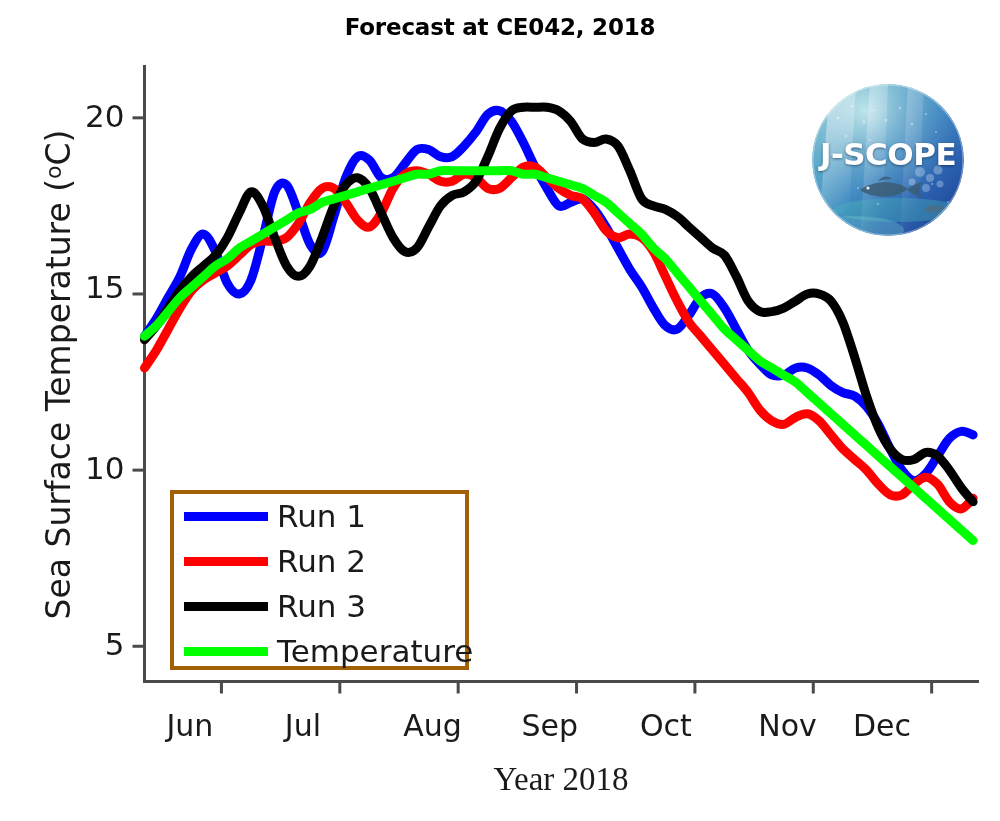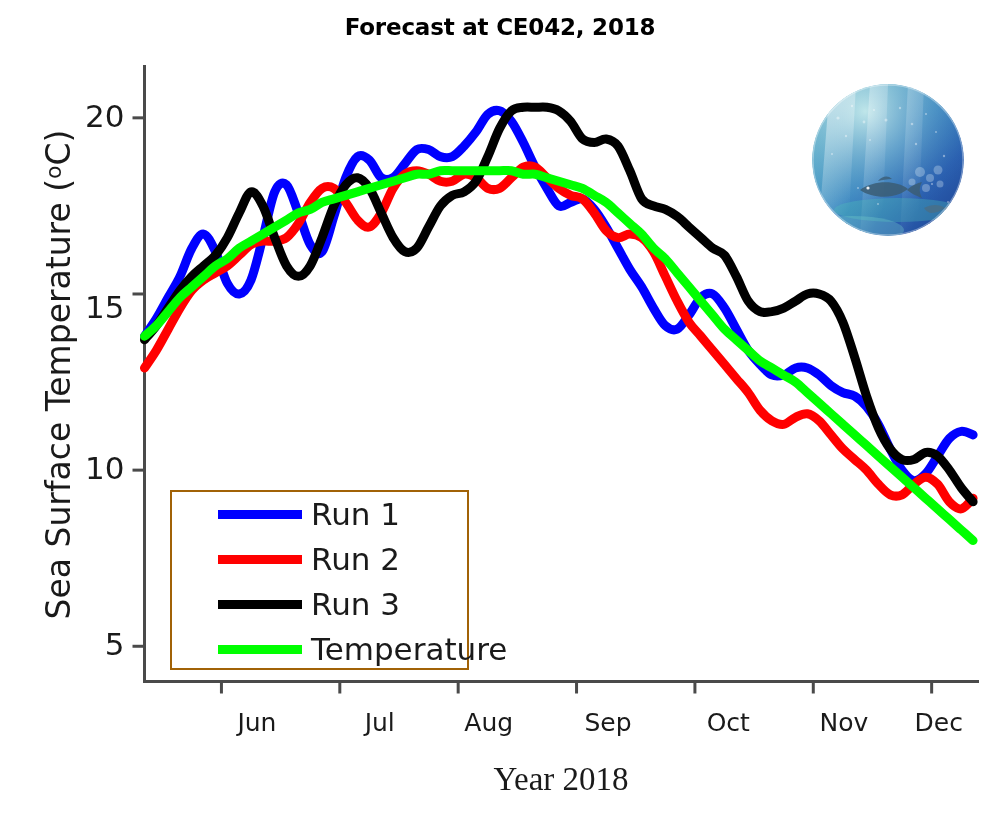--- a/index.html
+++ b/index.html
@@ -66,36 +66,35 @@
   .ytick-label {
     position: absolute;
     text-align: right;
     font-size: 31px;
     color: #1a1a1a;
     font-family: "DejaVu Sans", sans-serif;
     width: 70px;
   }
   .xtick-label {
     position: absolute;
-    text-align: right;
-    font-size: 25px;
+    text-align: left;
+    font-size: 30px;
     color: #1a1a1a;
     font-family: "DejaVu Sans", sans-serif;
     width: 110px;
   }
   #legend-box {
     position: absolute;
     left: 170px;
     top: 490px;
     width: 299px;
     height: 180px;
     background: #ffffff;
-    border: 2px solid #a16207;
+    border: 4px solid #a16207;
     box-sizing: border-box;
-    padding-left: 36px;
   }
   .legend-row {
     position: relative;
     height: 45px;
     display: flex;
     align-items: center;
     padding-left: 10px;
   }
   .legend-swatch {
     width: 84px;
@@ -168,21 +167,21 @@
         <path d="M144.50,336.26C146.47,333.32 152.39,325.10 156.34,318.65C160.28,312.19 164.23,304.55 168.17,297.51C172.12,290.46 176.07,284.59 180.01,276.37C183.96,268.15 187.90,255.23 191.85,248.19C195.79,241.14 199.74,233.51 203.68,234.10C207.63,234.68 211.58,243.49 215.52,251.71C219.47,259.93 223.41,276.37 227.36,283.42C231.30,290.46 235.25,294.57 239.20,293.99C243.14,293.40 247.09,289.29 251.03,279.89C254.98,270.50 258.92,252.30 262.87,237.62C266.81,222.94 270.76,200.63 274.71,191.82C278.65,183.02 282.60,181.25 286.54,184.78C290.49,188.30 294.43,202.98 298.38,212.96C302.33,222.94 306.27,238.21 310.22,244.67C314.16,251.12 318.11,256.41 322.05,251.71C326.00,247.01 329.94,228.81 333.89,216.48C337.84,204.15 341.78,187.71 345.73,177.73C349.67,167.75 353.62,159.53 357.56,156.59C361.51,153.66 365.46,156.59 369.40,160.12C373.35,163.64 377.29,174.80 381.24,177.73C385.18,180.67 389.13,180.08 393.07,177.73C397.02,175.38 400.97,168.34 404.91,163.64C408.86,158.94 412.80,151.90 416.75,149.55C420.69,147.20 424.64,148.37 428.59,149.55C432.53,150.72 436.48,155.42 440.42,156.59C444.37,157.77 448.31,158.36 452.26,156.59C456.20,154.83 460.15,150.14 464.10,146.03C468.04,141.92 471.99,137.22 475.93,131.93C479.88,126.65 483.82,117.84 487.77,114.32C491.72,110.80 495.66,109.62 499.61,110.80C503.55,111.97 507.50,116.08 511.44,121.37C515.39,126.65 519.33,134.87 523.28,142.50C527.23,150.14 531.17,159.53 535.12,167.16C539.06,174.80 543.01,181.84 546.95,188.30C550.90,194.76 554.85,203.57 558.79,205.91C562.74,208.26 566.68,203.57 570.63,202.39C574.57,201.22 578.52,197.69 582.46,198.87C586.41,200.04 590.36,204.74 594.30,209.44C598.25,214.13 602.19,220.59 606.14,227.05C610.08,233.51 614.03,241.14 617.98,248.19C621.92,255.23 625.87,262.87 629.81,269.33C633.76,275.78 637.70,280.48 641.65,286.94C645.59,293.40 649.54,301.62 653.49,308.08C657.43,314.54 661.38,322.17 665.32,325.69C669.27,329.21 673.21,330.98 677.16,329.21C681.11,327.45 685.05,320.41 689.00,315.12C692.94,309.84 696.89,301.03 700.83,297.51C704.78,293.99 708.72,292.22 712.67,293.99C716.62,295.75 720.56,302.21 724.51,308.08C728.45,313.95 732.40,322.17 736.34,329.21C740.29,336.26 744.24,344.48 748.18,350.35C752.13,356.22 756.07,360.33 760.02,364.44C763.96,368.55 767.91,373.25 771.85,375.01C775.80,376.77 779.75,376.19 783.69,375.01C787.64,373.84 791.58,369.14 795.53,367.97C799.47,366.79 803.42,366.79 807.37,367.97C811.31,369.14 815.26,372.08 819.20,375.01C823.15,377.95 827.09,382.64 831.04,385.58C834.98,388.52 838.93,390.86 842.88,392.63C846.82,394.39 850.77,393.80 854.71,396.15C858.66,398.50 862.60,402.02 866.55,406.72C870.50,411.41 874.44,417.29 878.39,424.33C882.33,431.38 886.28,441.36 890.22,448.99C894.17,456.62 898.11,464.84 902.06,470.13C906.01,475.41 909.95,480.11 913.90,480.70C917.84,481.28 921.79,477.76 925.73,473.65C929.68,469.54 933.63,461.91 937.57,456.04C941.52,450.17 945.46,442.53 949.41,438.42C953.35,434.31 957.30,431.96 961.24,431.38C965.19,430.79 971.11,434.31 973.08,434.90" fill="none" stroke="#0000FF" stroke-width="9" stroke-linecap="round" stroke-linejoin="round"></path>
         <path d="M144.50,367.97C146.47,365.03 152.39,356.81 156.34,350.35C160.28,343.89 164.23,336.26 168.17,329.21C172.12,322.17 176.07,314.54 180.01,308.08C183.96,301.62 187.90,295.16 191.85,290.46C195.79,285.77 199.74,282.83 203.68,279.89C207.63,276.96 211.58,275.20 215.52,272.85C219.47,270.50 223.41,268.74 227.36,265.80C231.30,262.87 235.25,258.76 239.20,255.23C243.14,251.71 247.09,247.01 251.03,244.67C254.98,242.32 258.92,241.73 262.87,241.14C266.81,240.56 270.76,241.73 274.71,241.14C278.65,240.56 282.60,240.56 286.54,237.62C290.49,234.68 294.43,229.40 298.38,223.53C302.33,217.66 306.27,208.26 310.22,202.39C314.16,196.52 318.11,190.65 322.05,188.30C326.00,185.95 329.94,185.95 333.89,188.30C337.84,190.65 341.78,197.11 345.73,202.39C349.67,207.68 353.62,215.90 357.56,220.01C361.51,224.12 365.46,228.23 369.40,227.05C373.35,225.88 377.29,219.42 381.24,212.96C385.18,206.50 389.13,194.76 393.07,188.30C397.02,181.84 400.97,177.14 404.91,174.21C408.86,171.27 412.80,170.69 416.75,170.69C420.69,170.69 424.64,172.45 428.59,174.21C432.53,175.97 436.48,180.08 440.42,181.25C444.37,182.43 448.31,182.43 452.26,181.25C456.20,180.08 460.15,174.80 464.10,174.21C468.04,173.62 471.99,175.38 475.93,177.73C479.88,180.08 483.82,186.54 487.77,188.30C491.72,190.06 495.66,190.06 499.61,188.30C503.55,186.54 507.50,181.25 511.44,177.73C515.39,174.21 519.33,168.92 523.28,167.16C527.23,165.40 531.17,165.40 535.12,167.16C539.06,168.92 543.01,174.21 546.95,177.73C550.90,181.25 554.85,185.36 558.79,188.30C562.74,191.24 566.68,193.58 570.63,195.35C574.57,197.11 578.52,195.93 582.46,198.87C586.41,201.80 590.36,207.68 594.30,212.96C598.25,218.24 602.19,226.46 606.14,230.57C610.08,234.68 614.03,237.03 617.98,237.62C621.92,238.21 625.87,234.10 629.81,234.10C633.76,234.10 637.70,234.68 641.65,237.62C645.59,240.56 649.54,245.25 653.49,251.71C657.43,258.17 661.38,268.15 665.32,276.37C669.27,284.59 673.21,293.40 677.16,301.03C681.11,308.66 685.05,316.30 689.00,322.17C692.94,328.04 696.89,331.56 700.83,336.26C704.78,340.96 708.72,345.65 712.67,350.35C716.62,355.05 720.56,359.75 724.51,364.44C728.45,369.14 732.40,373.84 736.34,378.53C740.29,383.23 744.24,387.34 748.18,392.63C752.13,397.91 756.07,405.54 760.02,410.24C763.96,414.94 767.91,418.46 771.85,420.81C775.80,423.16 779.75,424.92 783.69,424.33C787.64,423.74 791.58,419.05 795.53,417.29C799.47,415.52 803.42,413.18 807.37,413.76C811.31,414.35 815.26,417.29 819.20,420.81C823.15,424.33 827.09,430.20 831.04,434.90C834.98,439.60 838.93,444.88 842.88,448.99C846.82,453.10 850.77,456.04 854.71,459.56C858.66,463.08 862.60,466.02 866.55,470.13C870.50,474.24 874.44,480.11 878.39,484.22C882.33,488.33 886.28,493.03 890.22,494.79C894.17,496.55 898.11,496.55 902.06,494.79C906.01,493.03 909.95,487.16 913.90,484.22C917.84,481.28 921.79,477.17 925.73,477.17C929.68,477.17 933.63,480.11 937.57,484.22C941.52,488.33 945.46,497.72 949.41,501.83C953.35,505.94 957.30,509.47 961.24,508.88C965.19,508.29 971.11,500.07 973.08,498.31" fill="none" stroke="#FF0000" stroke-width="9" stroke-linecap="round" stroke-linejoin="round"></path>
         <path d="M144.50,339.78C146.47,337.43 152.39,330.98 156.34,325.69C160.28,320.41 164.23,313.95 168.17,308.08C172.12,302.21 176.07,295.75 180.01,290.46C183.96,285.18 187.90,280.48 191.85,276.37C195.79,272.26 199.74,269.33 203.68,265.80C207.63,262.28 211.58,259.93 215.52,255.23C219.47,250.54 223.41,244.67 227.36,237.62C231.30,230.57 235.25,220.59 239.20,212.96C243.14,205.33 247.09,193.00 251.03,191.82C254.98,190.65 258.92,198.28 262.87,205.91C266.81,213.55 270.76,227.64 274.71,237.62C278.65,247.60 282.60,259.34 286.54,265.80C290.49,272.26 294.43,276.37 298.38,276.37C302.33,276.37 306.27,272.26 310.22,265.80C314.16,259.34 318.11,247.60 322.05,237.62C326.00,227.64 329.94,214.72 333.89,205.91C337.84,197.11 341.78,189.47 345.73,184.78C349.67,180.08 353.62,177.14 357.56,177.73C361.51,178.32 365.46,182.43 369.40,188.30C373.35,194.17 377.29,204.74 381.24,212.96C385.18,221.18 389.13,231.16 393.07,237.62C397.02,244.08 400.97,249.95 404.91,251.71C408.86,253.47 412.80,252.30 416.75,248.19C420.69,244.08 424.64,234.10 428.59,227.05C432.53,220.01 436.48,211.20 440.42,205.91C444.37,200.63 448.31,197.69 452.26,195.35C456.20,193.00 460.15,194.17 464.10,191.82C468.04,189.47 471.99,187.13 475.93,181.25C479.88,175.38 483.82,165.40 487.77,156.59C491.72,147.79 495.66,136.04 499.61,128.41C503.55,120.78 507.50,114.32 511.44,110.80C515.39,107.27 519.33,107.86 523.28,107.27C527.23,106.69 531.17,107.27 535.12,107.27C539.06,107.27 543.01,106.69 546.95,107.27C550.90,107.86 554.85,108.45 558.79,110.80C562.74,113.15 566.68,116.67 570.63,121.37C574.57,126.06 578.52,135.46 582.46,138.98C586.41,142.50 590.36,142.50 594.30,142.50C598.25,142.50 602.19,138.39 606.14,138.98C610.08,139.57 614.03,140.74 617.98,146.03C621.92,151.31 625.87,161.88 629.81,170.69C633.76,179.49 637.70,193.00 641.65,198.87C645.59,204.74 649.54,204.15 653.49,205.91C657.43,207.68 661.38,207.68 665.32,209.44C669.27,211.20 673.21,213.55 677.16,216.48C681.11,219.42 685.05,223.53 689.00,227.05C692.94,230.57 696.89,234.10 700.83,237.62C704.78,241.14 708.72,245.25 712.67,248.19C716.62,251.12 720.56,250.54 724.51,255.23C728.45,259.93 732.40,268.74 736.34,276.37C740.29,284.00 744.24,295.16 748.18,301.03C752.13,306.90 756.07,309.84 760.02,311.60C763.96,313.36 767.91,312.19 771.85,311.60C775.80,311.01 779.75,309.84 783.69,308.08C787.64,306.32 791.58,303.38 795.53,301.03C799.47,298.68 803.42,295.16 807.37,293.99C811.31,292.81 815.26,292.81 819.20,293.99C823.15,295.16 827.09,296.33 831.04,301.03C834.98,305.73 838.93,312.77 842.88,322.17C846.82,331.56 850.77,345.07 854.71,357.40C858.66,369.73 862.60,384.41 866.55,396.15C870.50,407.89 874.44,419.05 878.39,427.85C882.33,436.66 886.28,443.71 890.22,448.99C894.17,454.28 898.11,457.80 902.06,459.56C906.01,461.32 909.95,460.73 913.90,459.56C917.84,458.39 921.79,453.10 925.73,452.51C929.68,451.93 933.63,453.10 937.57,456.04C941.52,458.97 945.46,464.84 949.41,470.13C953.35,475.41 957.30,482.46 961.24,487.74C965.19,493.03 971.11,499.49 973.08,501.83" fill="none" stroke="#000000" stroke-width="9" stroke-linecap="round" stroke-linejoin="round"></path>
         <path d="M144.50,336.26C146.47,334.50 152.39,329.80 156.34,325.69C160.28,321.58 164.23,316.30 168.17,311.60C172.12,306.90 176.07,301.62 180.01,297.51C183.96,293.40 187.90,290.46 191.85,286.94C195.79,283.42 199.74,279.89 203.68,276.37C207.63,272.85 211.58,268.74 215.52,265.80C219.47,262.87 223.41,261.69 227.36,258.76C231.30,255.82 235.25,251.12 239.20,248.19C243.14,245.25 247.09,243.49 251.03,241.14C254.98,238.79 258.92,236.45 262.87,234.10C266.81,231.75 270.76,229.40 274.71,227.05C278.65,224.70 282.60,222.35 286.54,220.01C290.49,217.66 294.43,214.72 298.38,212.96C302.33,211.20 306.27,211.20 310.22,209.44C314.16,207.68 318.11,204.15 322.05,202.39C326.00,200.63 329.94,200.04 333.89,198.87C337.84,197.69 341.78,196.52 345.73,195.35C349.67,194.17 353.62,193.00 357.56,191.82C361.51,190.65 365.46,189.47 369.40,188.30C373.35,187.13 377.29,185.95 381.24,184.78C385.18,183.60 389.13,182.43 393.07,181.25C397.02,180.08 400.97,178.91 404.91,177.73C408.86,176.56 412.80,174.80 416.75,174.21C420.69,173.62 424.64,174.80 428.59,174.21C432.53,173.62 436.48,171.27 440.42,170.69C444.37,170.10 448.31,170.69 452.26,170.69C456.20,170.69 460.15,170.69 464.10,170.69C468.04,170.69 471.99,170.69 475.93,170.69C479.88,170.69 483.82,170.69 487.77,170.69C491.72,170.69 495.66,170.69 499.61,170.69C503.55,170.69 507.50,170.10 511.44,170.69C515.39,171.27 519.33,173.62 523.28,174.21C527.23,174.80 531.17,173.62 535.12,174.21C539.06,174.80 543.01,176.56 546.95,177.73C550.90,178.91 554.85,180.08 558.79,181.25C562.74,182.43 566.68,183.60 570.63,184.78C574.57,185.95 578.52,186.54 582.46,188.30C586.41,190.06 590.36,193.00 594.30,195.35C598.25,197.69 602.19,199.46 606.14,202.39C610.08,205.33 614.03,209.44 617.98,212.96C621.92,216.48 625.87,220.01 629.81,223.53C633.76,227.05 637.70,229.99 641.65,234.10C645.59,238.21 649.54,244.08 653.49,248.19C657.43,252.30 661.38,254.65 665.32,258.76C669.27,262.87 673.21,268.15 677.16,272.85C681.11,277.55 685.05,282.24 689.00,286.94C692.94,291.64 696.89,296.33 700.83,301.03C704.78,305.73 708.72,310.43 712.67,315.12C716.62,319.82 720.56,325.10 724.51,329.21C728.45,333.32 732.40,336.26 736.34,339.78C740.29,343.31 744.24,346.83 748.18,350.35C752.13,353.87 756.07,357.98 760.02,360.92C763.96,363.86 767.91,365.62 771.85,367.97C775.80,370.31 779.75,372.66 783.69,375.01C787.64,377.36 791.58,379.12 795.53,382.06C799.47,384.99 803.42,389.10 807.37,392.63C811.31,396.15 815.26,399.67 819.20,403.19C823.15,406.72 827.09,410.24 831.04,413.76C834.98,417.29 838.93,420.81 842.88,424.33C846.82,427.85 850.77,431.38 854.71,434.90C858.66,438.42 862.60,441.95 866.55,445.47C870.50,448.99 874.44,452.51 878.39,456.04C882.33,459.56 886.28,463.08 890.22,466.61C894.17,470.13 898.11,473.65 902.06,477.17C906.01,480.70 909.95,484.22 913.90,487.74C917.84,491.27 921.79,494.79 925.73,498.31C929.68,501.83 933.63,505.36 937.57,508.88C941.52,512.40 945.46,515.93 949.41,519.45C953.35,522.97 957.30,526.49 961.24,530.02C965.19,533.54 971.11,538.82 973.08,540.59" fill="none" stroke="#00FF00" stroke-width="9" stroke-linecap="round" stroke-linejoin="round"></path>
       </g>
   </svg>
 
   <div id="ytick-labels">
       <div class="ytick-label" style="left: 54.5px; top: 626.271px;">5</div>
       <div class="ytick-label" style="left: 54.5px; top: 450.129px;">10</div>
-      <div class="ytick-label" style="left: 54.5px; top: 289px; text-align: right;">15</div>
+      <div class="ytick-label" style="left: 54.5px; top: 269px; text-align: right;">15</div>
       <div class="ytick-label" style="left: 54.5px; top: 97.8429px;">20</div>
     </div>
   <div id="xtick-labels">
       <div class="xtick-label" style="left: 166.44px; top: 707.5px;">Jun</div>
       <div class="xtick-label" style="left: 284.809px; top: 707.5px;">Jul</div>
       <div class="xtick-label" style="left: 403.177px; top: 707.5px;">Aug</div>
       <div class="xtick-label" style="left: 521.546px; top: 707.5px;">Sep</div>
       <div class="xtick-label" style="left: 639.915px; top: 707.5px;">Oct</div>
       <div class="xtick-label" style="left: 758.284px; top: 707.5px;">Nov</div>
       <div class="xtick-label" style="left: 853px; top: 707.5px;">Dec</div>
@@ -271,15 +270,16 @@
           <path d="M66 97 C70 92, 76 91, 80 95 C75 95, 70 96, 66 97 Z" fill="#3b5d74" opacity="0.8"></path>
           <circle cx="56" cy="104" r="1.6" fill="#ffffff" opacity="0.9"></circle>
         </g>
         <g>
           <path d="M112 124 C119 120, 128 120, 133 124 C129 127, 124 129, 118 129 C116 128, 113 126, 112 124 Z" fill="#4a6e86" opacity="0.8"></path>
           <path d="M133 124 C136 122, 139 121, 142 120 C140 123, 140 127, 142 130 C138 129, 135 127, 132 125 Z" fill="#4a6e86" opacity="0.8"></path>
         </g>
         <circle cx="76" cy="76" r="75" fill="none" stroke="#ffffff" stroke-width="1.5" opacity="0.35"></circle>
       </g>
     </svg>
+    <div class="logo-text">J-SCOPE</div>
   </div>
 
 </div>
 
 </body></html>

